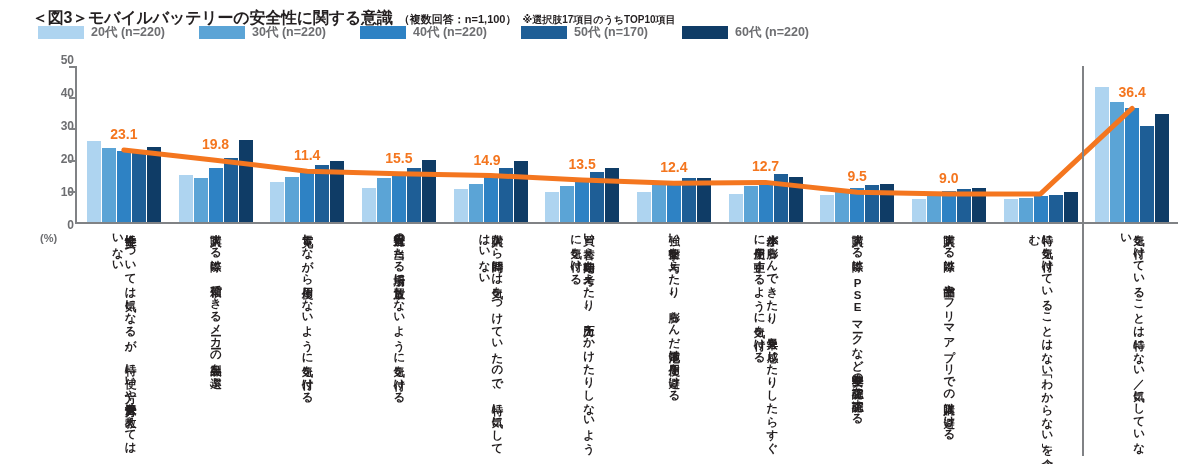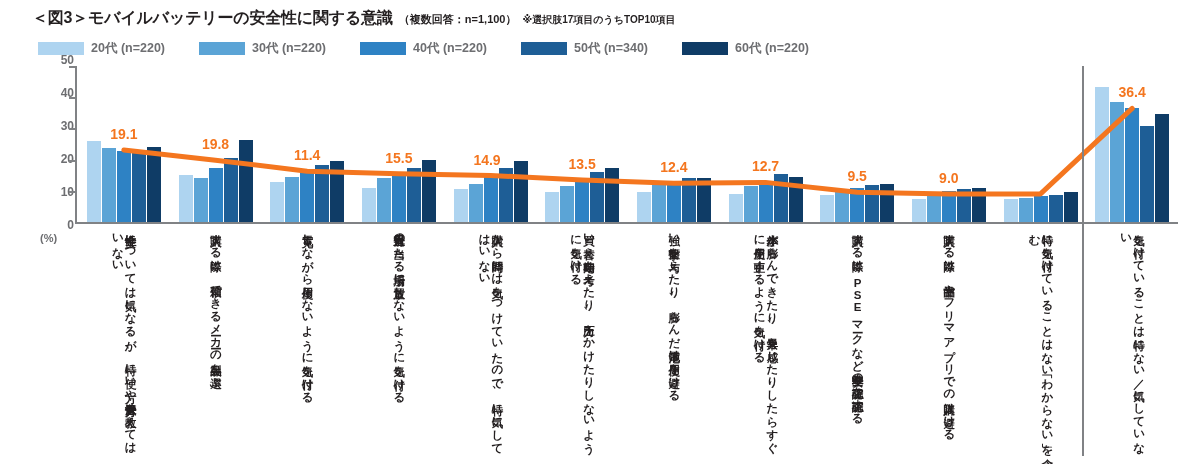--- a/index.html
+++ b/index.html
@@ -10,21 +10,21 @@
   }
   .wrap{position:relative;width:1200px;height:443px;}
 
   
   .title-row{position:absolute;left:32px;top:8px;white-space:nowrap;}
   .title-main{font-size:16px;font-weight:bold;color:#231f20;letter-spacing:-0.2px;}
   .title-sub{font-size:11px;font-weight:bold;color:#231f20;margin-left:6px;}
   .title-note{font-size:10px;font-weight:bold;color:#231f20;margin-left:6px;}
 
   
-  .legend{position:absolute;left:38px;top:38px;width:1150px;height:20px;
+  .legend{position:absolute;left:38px;top:22px;width:1150px;height:20px;
           display:flex;}
   .legend-item{display:flex;align-items:center;margin-right:34px;}
   .legend-swatch{width:46px;height:13px;margin-right:7px;flex:none;}
   .legend-line{width:46px;height:6px;margin-right:7px;flex:none;border-radius:3px;}
   .legend-label{font-size:12.5px;color:#6d6e71;font-weight:bold;white-space:nowrap;}
 
   
   .plot{position:absolute;left:78px;top:66px;width:1100px;height:156px;}
   .yaxis-labels{position:absolute;left:34px;top:60px;width:40px;height:165px;}
   .ytick{position:absolute;right:0;font-size:12px;font-weight:bold;color:#6d6e71;
@@ -71,21 +71,21 @@
       <div class="legend-item">
         <span class="legend-swatch" style="background: rgb(91, 164, 214);"></span>
         <span class="legend-label">30代 (n=220)</span>
       </div>
       <div class="legend-item">
         <span class="legend-swatch" style="background: rgb(46, 130, 196);"></span>
         <span class="legend-label">40代 (n=220)</span>
       </div>
       <div class="legend-item">
         <span class="legend-swatch" style="background: rgb(30, 94, 150);"></span>
-        <span class="legend-label">50代 (n=340)</span>
+        <span class="legend-label">50代 (n=170)</span>
       </div>
       <div class="legend-item">
         <span class="legend-swatch" style="background: rgb(15, 60, 102);"></span>
         <span class="legend-label">60代 (n=220)</span>
       </div>
     </div>
 
   <div class="yaxis-labels" id="yticks">
       <div class="ytick" style="top: 0px;">50</div>
       <div class="ytick" style="top: 33px;">40</div>
@@ -181,21 +181,21 @@
           <div class="bar" style="height: 113.568px; background: rgb(46, 130, 196);"></div>
           <div class="bar" style="height: 96.408px; background: rgb(30, 94, 150);"></div>
           <div class="bar" style="height: 107.64px; background: rgb(15, 60, 102);"></div>
         </div>
       </div>
   </div>
   <svg class="lineover" id="lineover" viewBox="0 0 1100 156" preserveAspectRatio="none">
       <polyline points="45.833333333333336,83.928 137.5,94.22399999999999 229.16666666666669,105.144 320.8333333333333,107.64 412.5,109.512 504.1666666666667,113.88 595.8333333333334,117.312 687.5000000000001,116.376 779.1666666666667,126.36 870.8333333333334,127.92 962.5000000000001,127.92 1054.1666666666667,42.432" fill="none" stroke="#f4761f" stroke-width="5" stroke-linejoin="round" stroke-linecap="round" vector-effect="non-scaling-stroke"></polyline>
     </svg>
   <div id="dlabels">
-      <div class="dlabel" style="left: 123.833px; top: 141.928px;">19.1</div>
+      <div class="dlabel" style="left: 123.833px; top: 141.928px;">23.1</div>
       <div class="dlabel" style="left: 215.5px; top: 152.224px;">19.8</div>
       <div class="dlabel" style="left: 307.167px; top: 163.144px;">11.4</div>
       <div class="dlabel" style="left: 398.833px; top: 165.64px;">15.5</div>
       <div class="dlabel" style="left: 487px; top: 167.512px;">14.9</div>
       <div class="dlabel" style="left: 582.167px; top: 171.88px;">13.5</div>
       <div class="dlabel" style="left: 673.833px; top: 175.312px;">12.4</div>
       <div class="dlabel" style="left: 765.5px; top: 174.376px;">12.7</div>
       <div class="dlabel" style="left: 857.167px; top: 184.36px;">9.5</div>
       <div class="dlabel" style="left: 948.833px; top: 185.92px;">9.0</div>
       <div class="dlabel" style="left: 1132.17px; top: 100.432px;">36.4</div>

